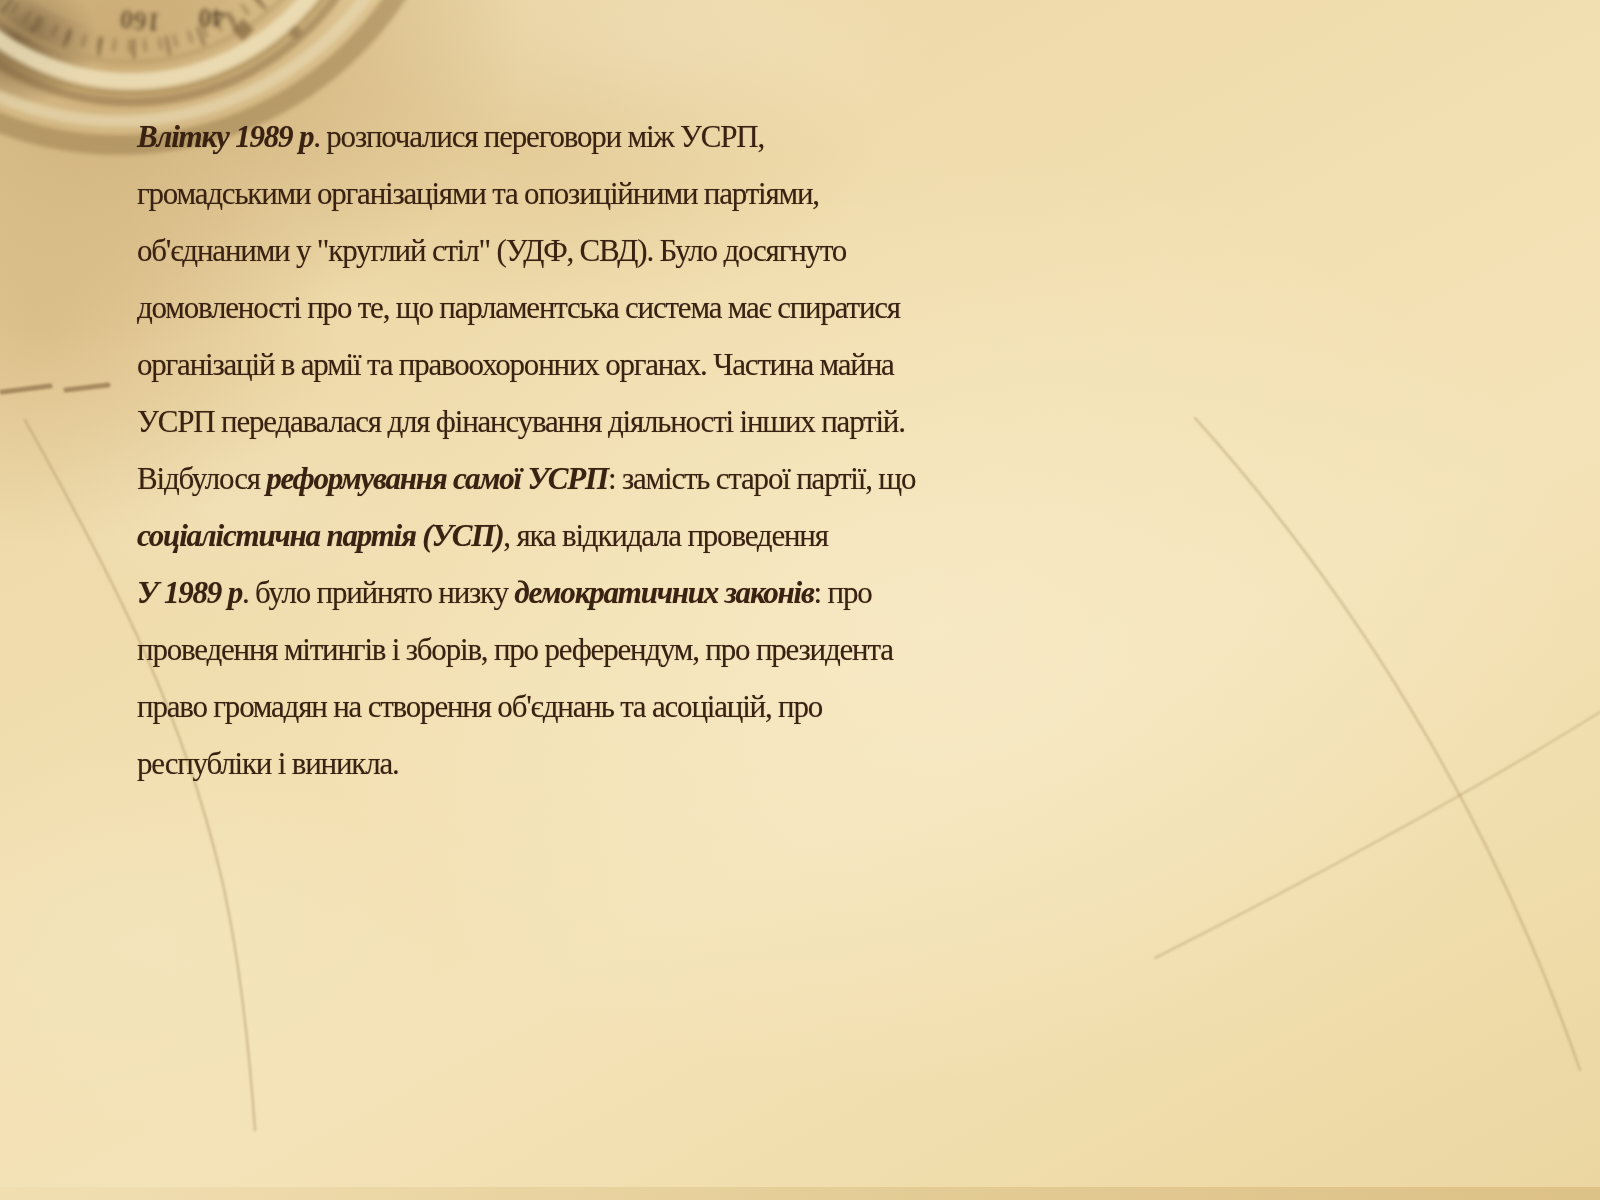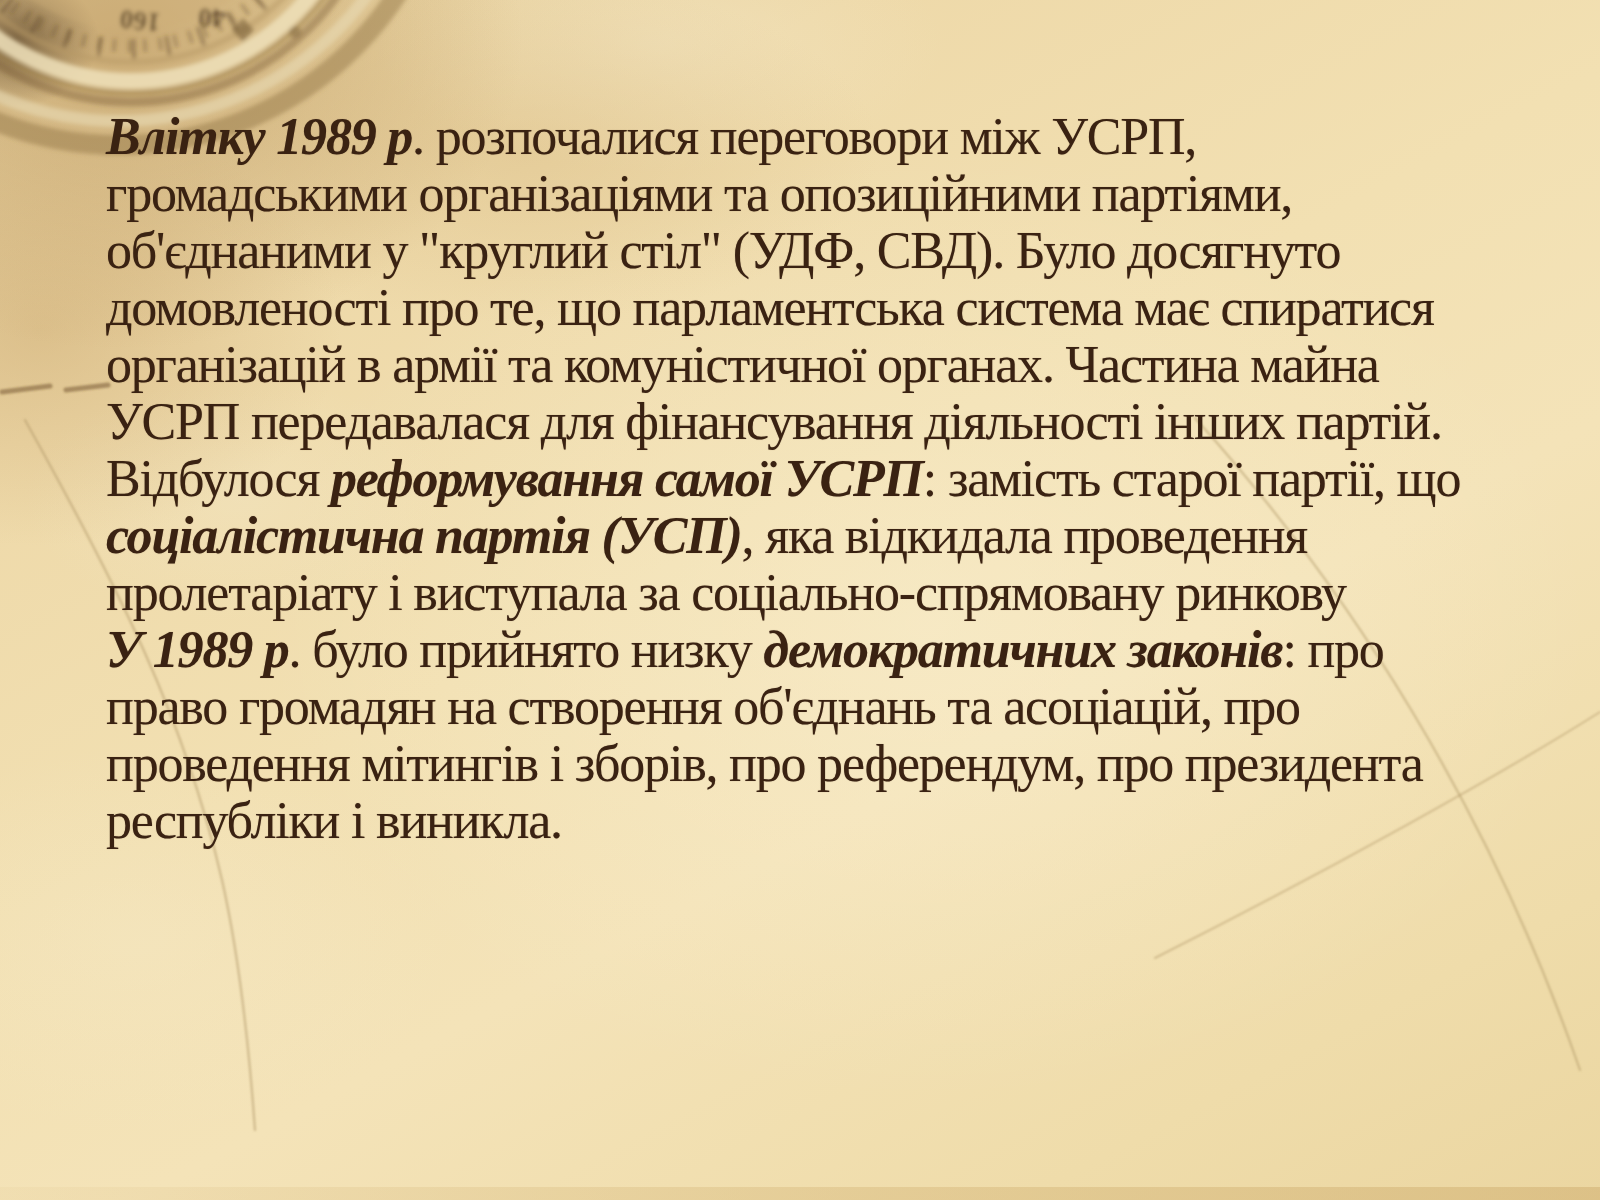--- a/index.html
+++ b/index.html
@@ -22,23 +22,23 @@
       radial-gradient(ellipse 380px 170px at 660px 45px, rgba(243,230,196,0.50), rgba(243,230,196,0) 75%),
       radial-gradient(ellipse 300px 170px at 240px 500px, rgba(243,232,200,0.35), rgba(243,232,200,0) 72%),
       radial-gradient(ellipse 420px 260px at 140px 940px, rgba(246,236,206,0.28), rgba(246,236,206,0) 75%);
   }
   .decor-svg{position:absolute;inset:0;pointer-events:none;}
   .bottom-band{
     position:absolute;left:0;bottom:0;width:1600px;height:13px;
     background:linear-gradient(to right, rgba(215,185,125,0.10), rgba(210,178,115,0.40) 55%, rgba(203,168,103,0.45));
   }
   .textblock{
-    position:absolute;left:106px;top:108px;width:1360px;
+    position:absolute;left:137px;top:108px;width:1360px;
     color:var(--text-color,#3a2212);
-    font-size:52px;line-height:57px;
+    font-size:31px;line-height:57px;
     letter-spacing:-1.2px;
     text-shadow:0 0 1px rgba(59,34,18,0.35);
   }
   .textblock .line{white-space:nowrap;}
   .textblock .em{font-weight:bold;font-style:italic;}
   .compass-num{
     font-family:"Liberation Serif","DejaVu Serif",serif;
     font-size:27px;font-weight:bold;
   }
 </style>
@@ -83,24 +83,23 @@
     </g>
   </svg>
 
   <div class="bottom-band"></div>
 
   <div class="textblock">
       <div class="line"><span class="em">Влітку 1989 р</span><span class="reg">. розпочалися переговори між УСРП,</span></div>
       <div class="line"><span class="reg">громадськими організаціями та опозиційними партіями,</span></div>
       <div class="line"><span class="reg">об'єднаними у "круглий стіл" (УДФ, СВД). Було досягнуто</span></div>
       <div class="line"><span class="reg">домовленості про те, що парламентська система має спиратися</span></div>
-      <div class="line"><span class="reg">організацій в армії та комуністичної органах. Частина майна</span></div>
+      <div class="line"><span class="reg">організацій в армії та правоохоронних органах. Частина майна</span></div>
       <div class="line"><span class="reg">УСРП передавалася для фінансування діяльності інших партій.</span></div>
       <div class="line"><span class="reg">Відбулося </span><span class="em">реформування самої УСРП</span><span class="reg">: замість старої партії, що</span></div>
       <div class="line"><span class="em">соціалістична партія (УСП)</span><span class="reg">, яка відкидала проведення</span></div>
-      <div class="line"><span class="reg">пролетаріату і виступала за соціально-спрямовану ринкову</span></div>
       <div class="line"><span class="em">У 1989 р</span><span class="reg">. було прийнято низку </span><span class="em">демократичних законів</span><span class="reg">: про</span></div>
+      <div class="line"><span class="reg">проведення мітингів і зборів, про референдум, про президента</span></div>
       <div class="line"><span class="reg">право громадян на створення об'єднань та асоціацій, про</span></div>
-      <div class="line"><span class="reg">проведення мітингів і зборів, про референдум, про президента</span></div>
       <div class="line"><span class="reg">республіки і виникла.</span></div>
     </div>
 
 </div>
 
 </body></html>

